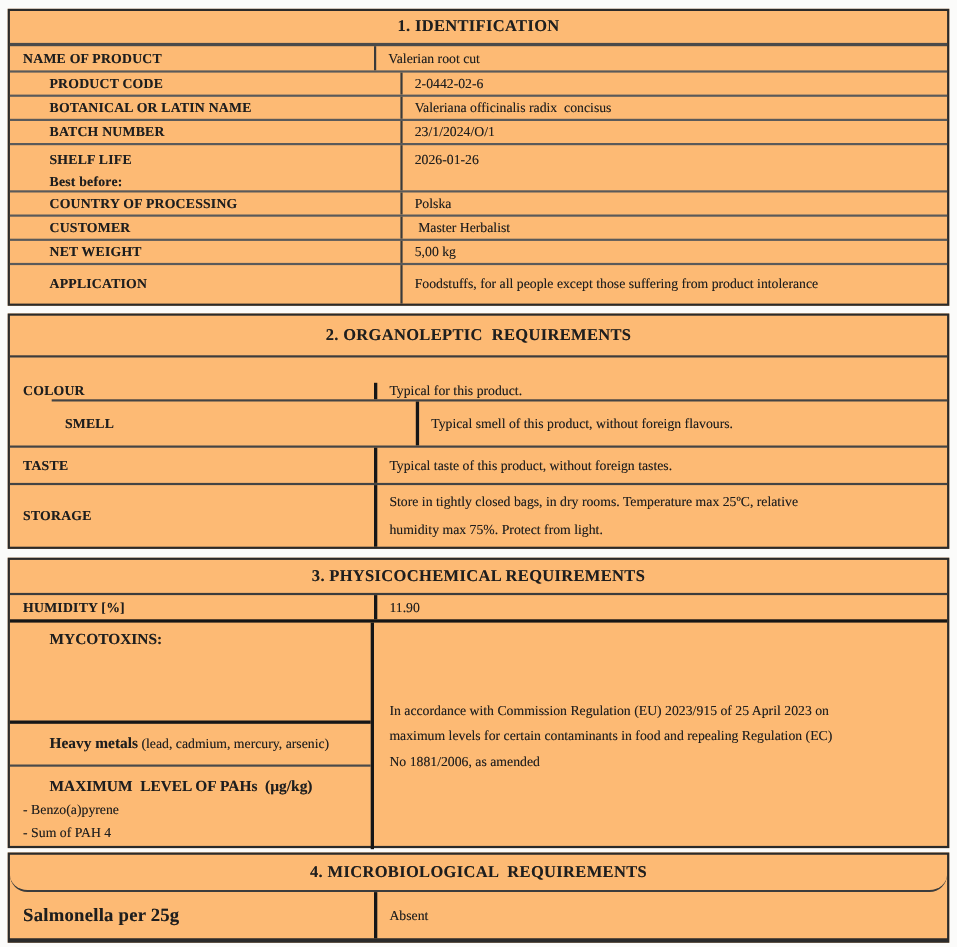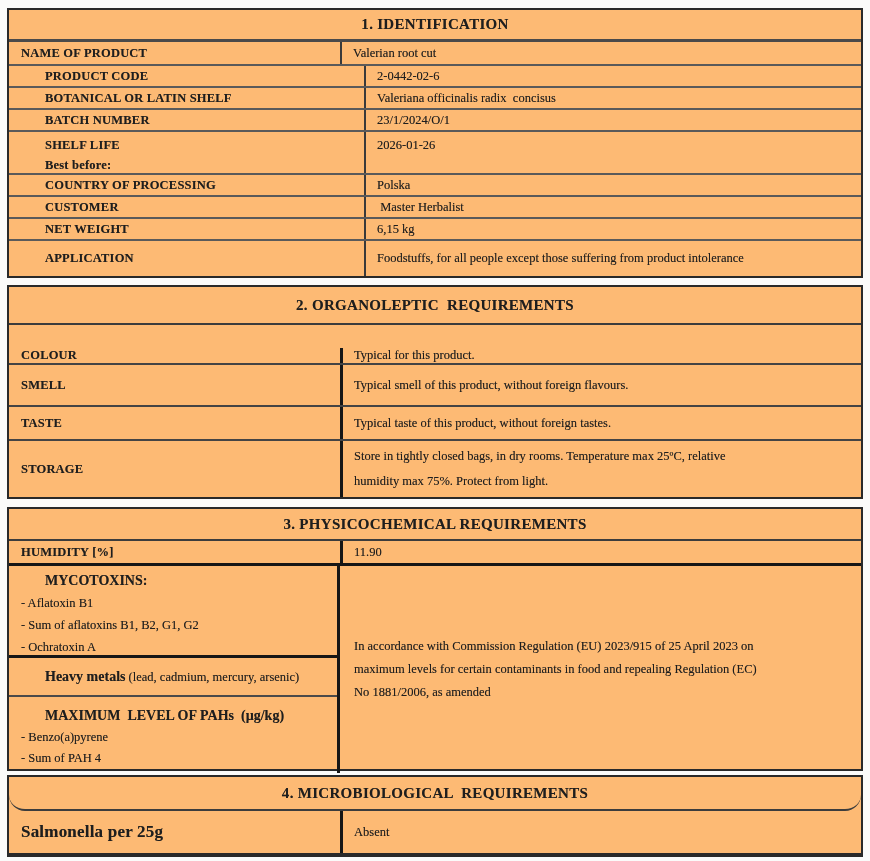--- a/index.html
+++ b/index.html
@@ -46,21 +46,21 @@
   .t1 .cr{border-left:2px solid #3a3a3a;}
   .t1 .r-single{height:22px;}
   .t1 .r-shelf{height:43px;}
   .t1 .vtop{align-items:flex-start;padding-top:3px;line-height:20px;}
   
   .t2{height:214px;}
   .t2 .thead{height:38px;border-bottom:2px solid #3c3c3c;}
   .t2 .row + .row{border-top:2px solid #444;}
   .t2 .cr{border-left:3px solid #161616;}
   .t2 .r-colour{height:38px;align-items:flex-end;}
-  .t2 .r-smell{height:42px;}
+  .t2 .r-smell{height:42px;margin-left:38px;}
   .t2 .r-taste{height:34px;}
   .t2 .r-storage .cr{line-height:25px;}
   
   .t3{height:264px;}
   .t3 .thead{height:32px;border-bottom:2px solid #3c3c3c;}
   .t3 .r-humidity{height:22px;}
   .t3 .r-humidity .cr{border-left:3px solid #161616;}
   .t3body{display:flex;flex:1;border-top:3px solid #161616;}
   .t3left{width:331px;flex:none;border-right:3px solid #161616;display:flex;flex-direction:column;}
   .blk{padding:4px 12px;font-size:12.5px;}
@@ -85,21 +85,21 @@
     <div class="thead" data-bind="document.identification.title">1. IDENTIFICATION</div>
     <div class="row r-single">
       <div class="cl" data-bind="document.identification.rows.0.label">NAME OF PRODUCT</div>
       <div class="cr" data-bind="document.identification.rows.0.value">Valerian root cut</div>
     </div>
     <div class="row r-single">
       <div class="cl" data-bind="document.identification.rows.1.label">PRODUCT CODE</div>
       <div class="cr" data-bind="document.identification.rows.1.value">2-0442-02-6</div>
     </div>
     <div class="row r-single">
-      <div class="cl" data-bind="document.identification.rows.2.label">BOTANICAL OR LATIN SHELF</div>
+      <div class="cl" data-bind="document.identification.rows.2.label">BOTANICAL OR LATIN NAME</div>
       <div class="cr" data-bind="document.identification.rows.2.value">Valeriana officinalis radix  concisus</div>
     </div>
     <div class="row r-single">
       <div class="cl" data-bind="document.identification.rows.3.label">BATCH NUMBER</div>
       <div class="cr" data-bind="document.identification.rows.3.value">23/1/2024/O/1</div>
     </div>
     <div class="row r-shelf">
       <div class="cl vtop" data-bind="document.identification.rows.4.label">SHELF LIFE
 Best before:</div>
       <div class="cr vtop" data-bind="document.identification.rows.4.value">2026-01-26</div>
@@ -107,21 +107,21 @@
     <div class="row r-single">
       <div class="cl" data-bind="document.identification.rows.5.label">COUNTRY OF PROCESSING</div>
       <div class="cr" data-bind="document.identification.rows.5.value">Polska</div>
     </div>
     <div class="row r-single">
       <div class="cl" data-bind="document.identification.rows.6.label">CUSTOMER</div>
       <div class="cr" data-bind="document.identification.rows.6.value"> Master Herbalist</div>
     </div>
     <div class="row r-single">
       <div class="cl" data-bind="document.identification.rows.7.label">NET WEIGHT</div>
-      <div class="cr" data-bind="document.identification.rows.7.value">6,15 kg</div>
+      <div class="cr" data-bind="document.identification.rows.7.value">5,00 kg</div>
     </div>
     <div class="row fill">
       <div class="cl" data-bind="document.identification.rows.8.label">APPLICATION</div>
       <div class="cr" data-bind="document.identification.rows.8.value">Foodstuffs, for all people except those suffering from product intolerance</div>
     </div>
   </div>
 
   <div class="gap-a"></div>
 
   <div class="tbl t2">
@@ -150,23 +150,20 @@
   <div class="tbl t3">
     <div class="thead" data-bind="document.physicochemical.title">3. PHYSICOCHEMICAL REQUIREMENTS</div>
     <div class="row r-humidity">
       <div class="cl" data-bind="document.physicochemical.humidity.label">HUMIDITY [%]</div>
       <div class="cr" data-bind="document.physicochemical.humidity.value">11.90</div>
     </div>
     <div class="t3body">
       <div class="t3left">
         <div class="blk blk-myco">
           <span class="blk-heading" data-bind="document.physicochemical.mycotoxins.heading">MYCOTOXINS:</span>
-          <div data-bind="document.physicochemical.mycotoxins.items">- Aflatoxin B1
-- Sum of aflatoxins B1, B2, G1, G2
-- Ochratoxin A</div>
         </div>
         <div class="blk blk-heavy">
           <span><span class="blk-heading" data-bind="document.physicochemical.heavy_metals.heading">Heavy metals</span><span data-bind="document.physicochemical.heavy_metals.detail"> (lead, cadmium, mercury, arsenic)</span></span>
         </div>
         <div class="blk blk-pahs">
           <span class="blk-heading" data-bind="document.physicochemical.pahs.heading">MAXIMUM  LEVEL OF PAHs  (µg/kg)</span>
           <div data-bind="document.physicochemical.pahs.items">- Benzo(a)pyrene
 - Sum of PAH 4</div>
         </div>
       </div>

